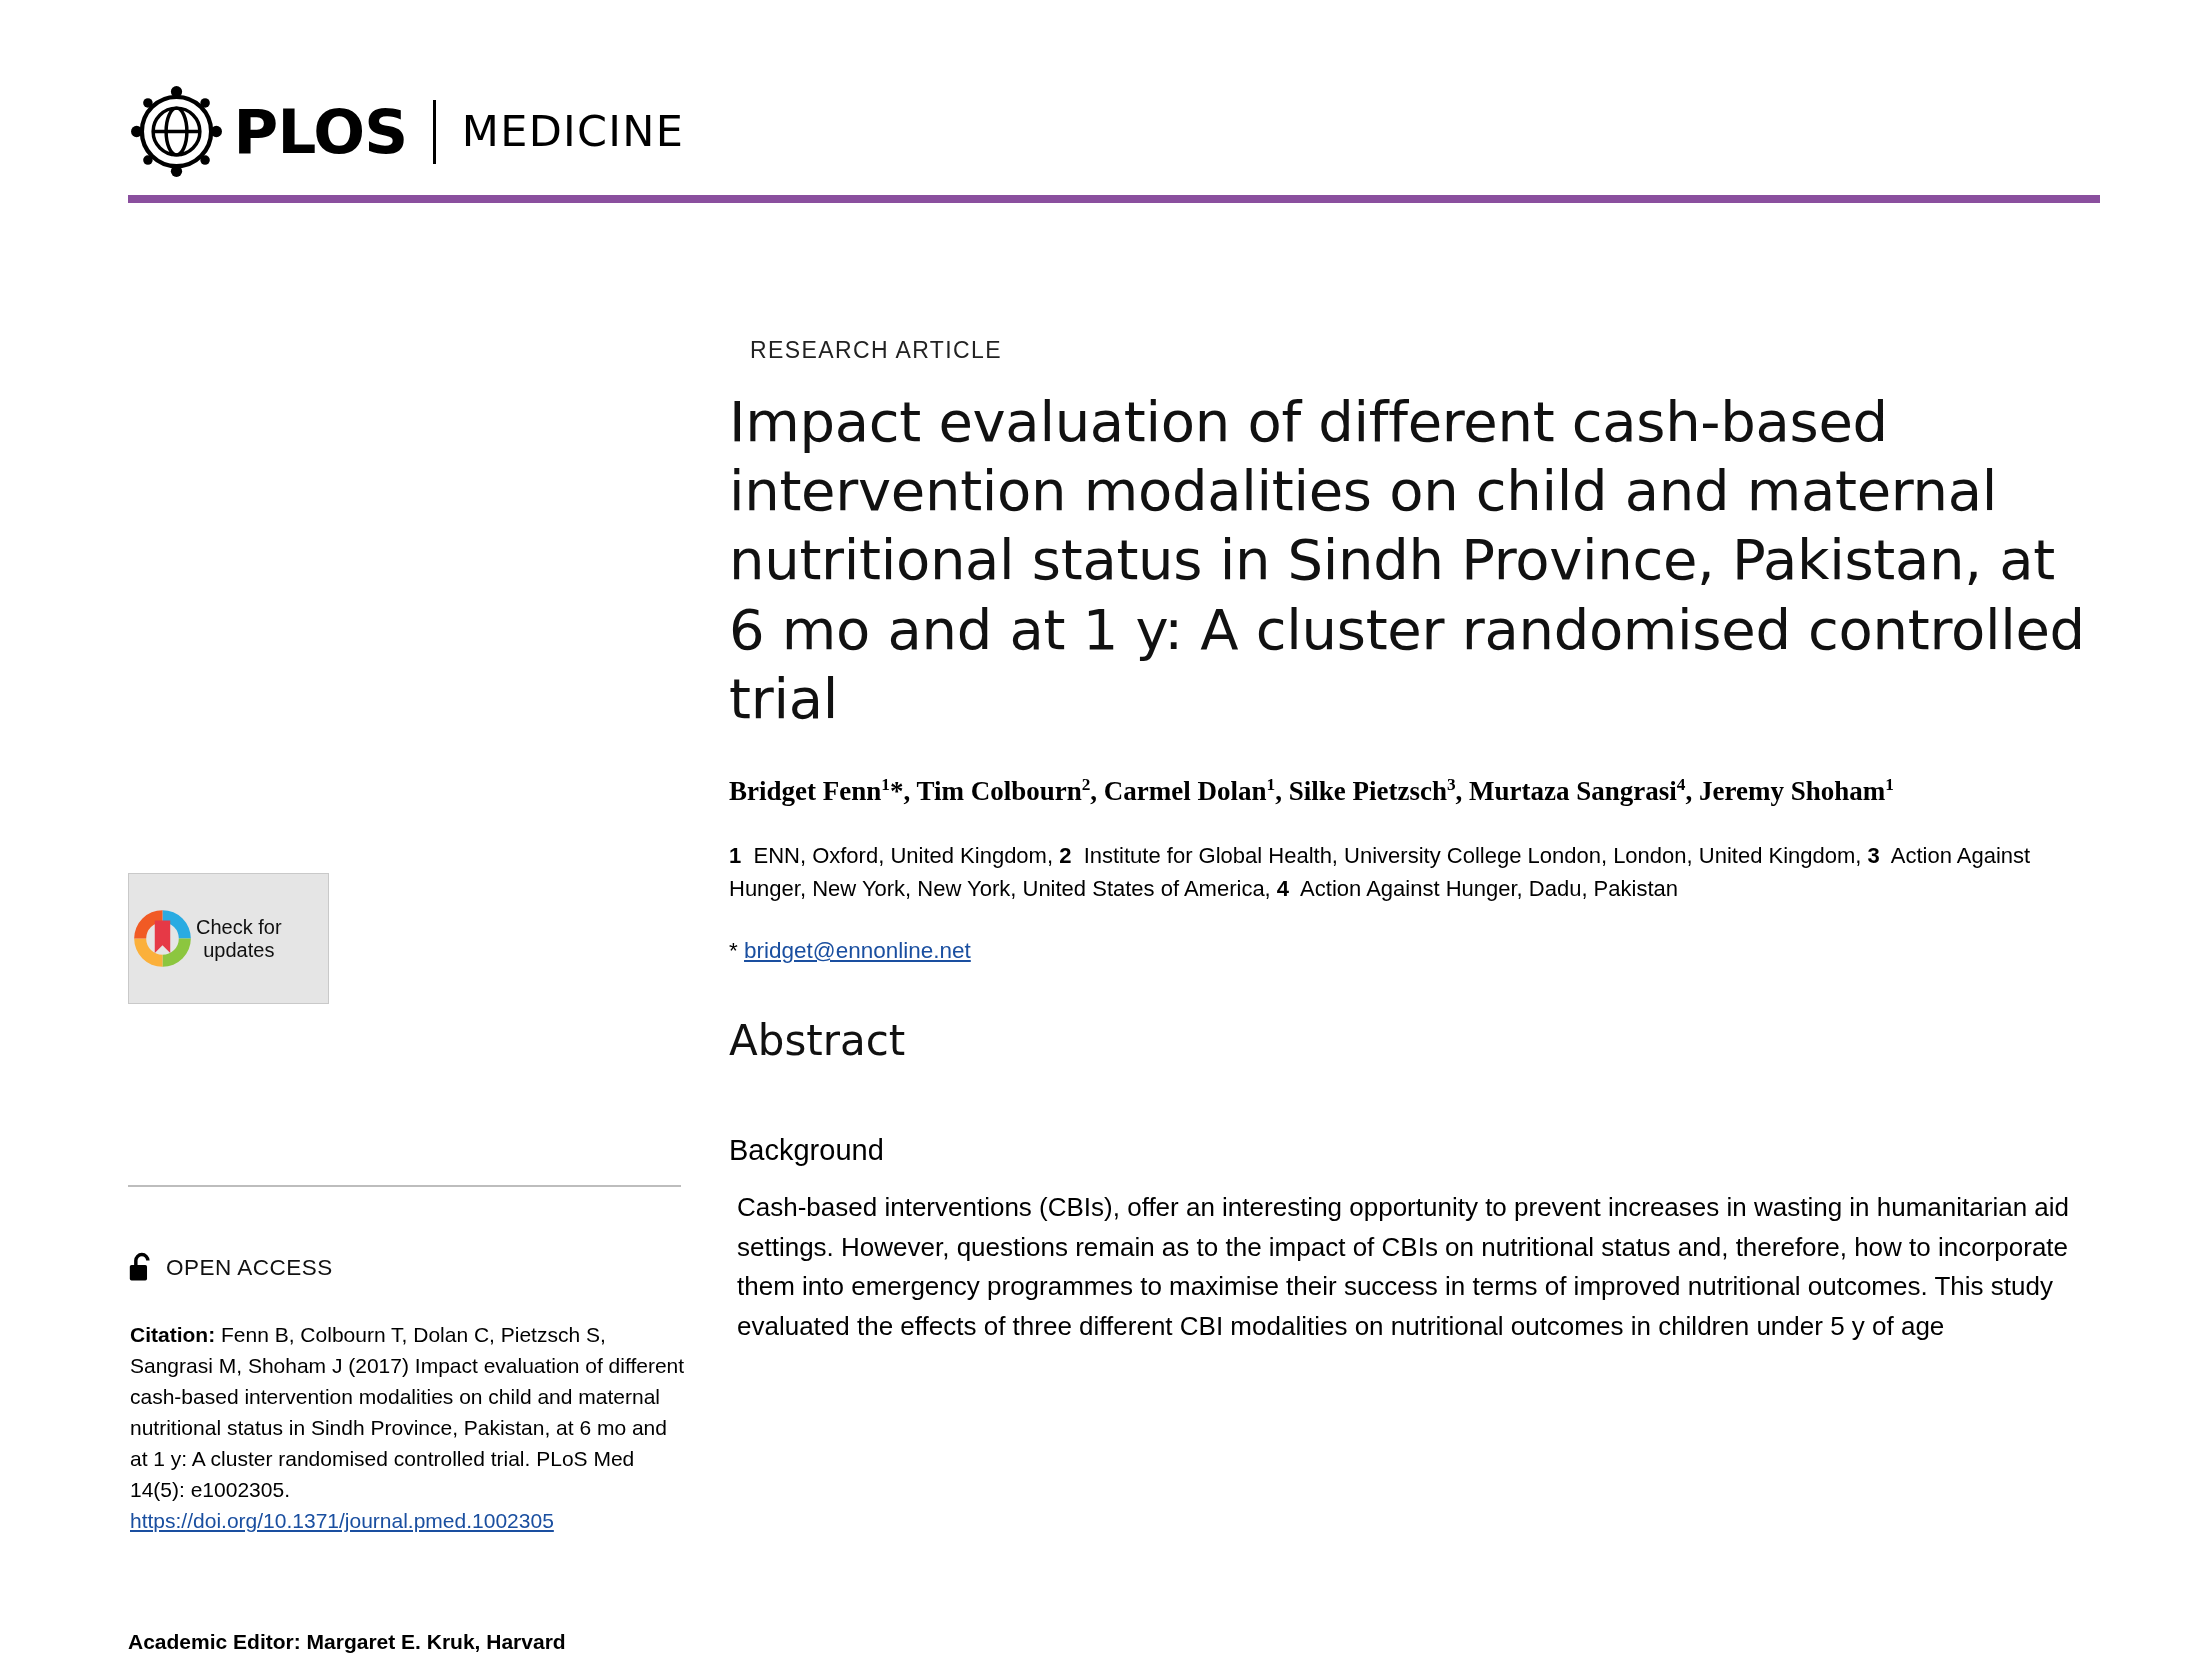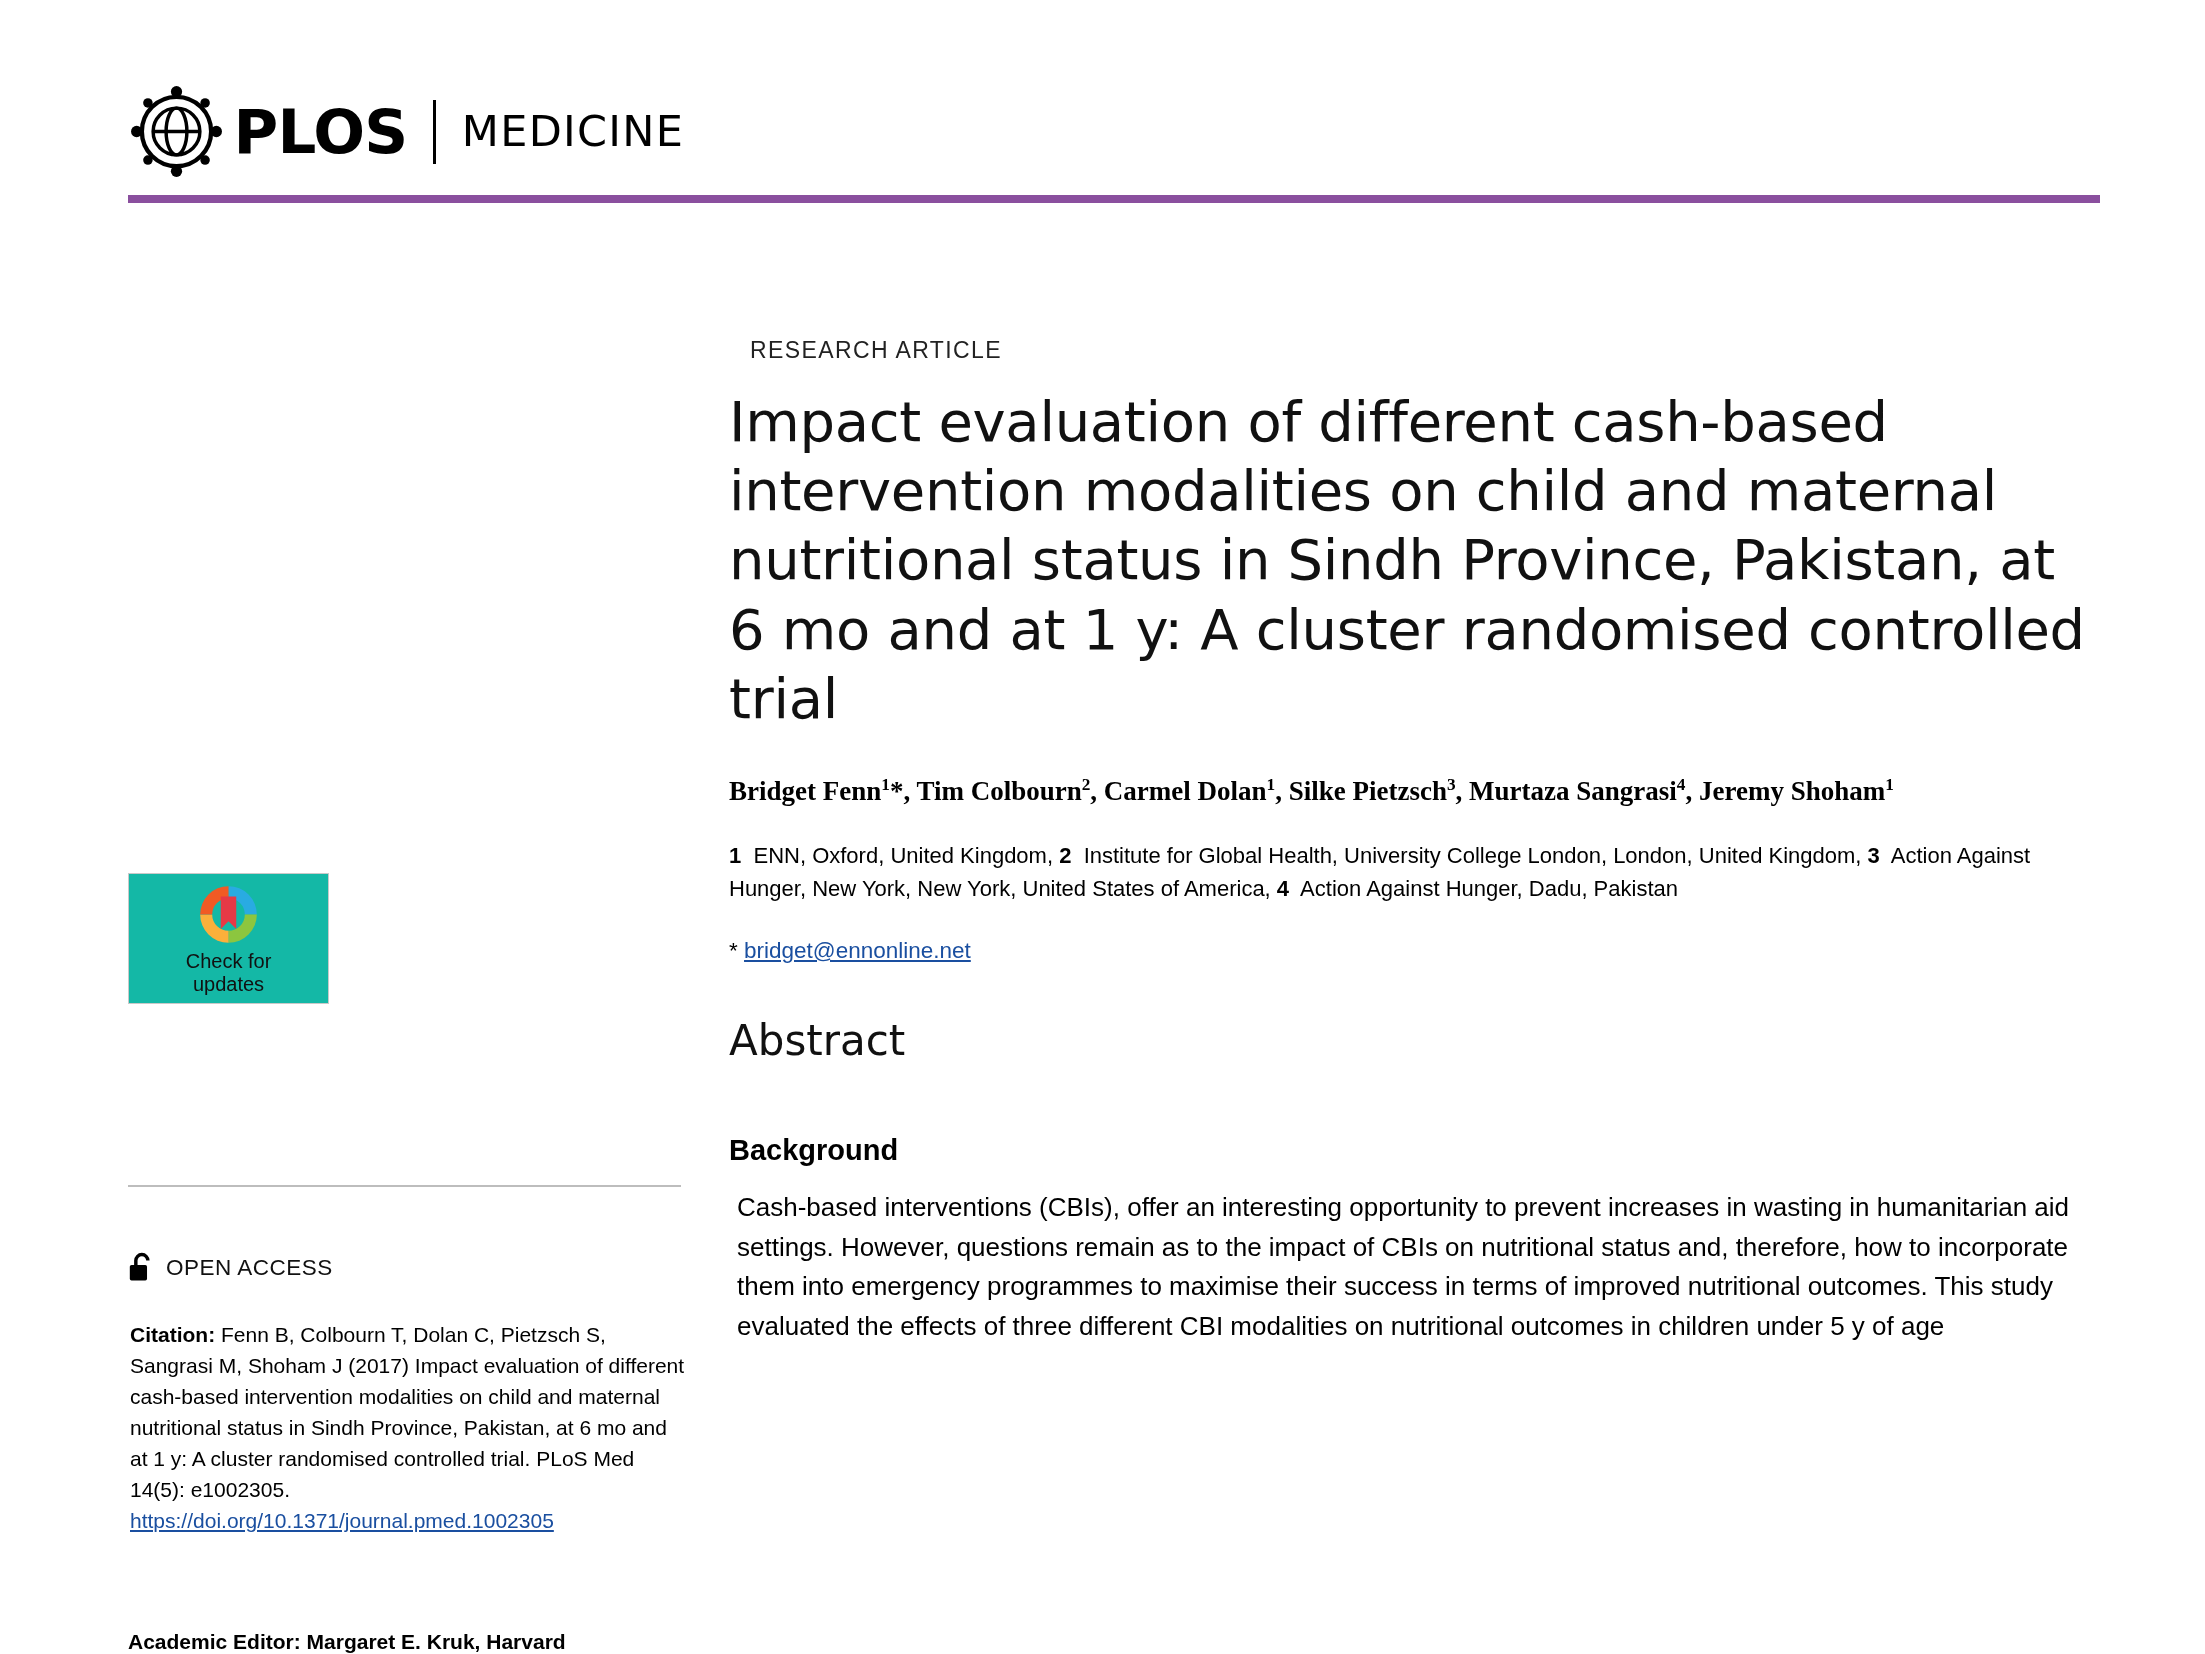--- a/index.html
+++ b/index.html
@@ -66,27 +66,26 @@
   .left-col {
     position: absolute;
     left: 128px;
     top: 873px;
     width: 558px;
   }
   .crossmark {
     width: 201px;
     height: 131px;
     border: 1.7px solid #c9c9c9;
-    background: #14b8a6;
+    background: #e5e5e5;
     box-sizing: border-box;
     display: flex;
-    flex-direction: column;
+    flex-direction: row;
     align-items: center;
     justify-content: flex-start;
-    padding-top: 7px;
   }
   .crossmark-ring { width: 67px; height: 67px; }
   .crossmark-text {
     font-family: "Liberation Sans", sans-serif;
     font-size: 20px;
     line-height: 1.18;
     text-align: center;
     color: #111;
     margin-top: 1.7px;
   }
@@ -194,21 +193,21 @@
   .abstract-heading {
     font-family: "DejaVu Sans", sans-serif;
     font-size: 42px;
     font-weight: normal;
     color: #111;
     margin: 0 0 69px 0;
   }
   .section-heading {
     font-family: "Liberation Sans", sans-serif;
     font-size: 29px;
-    font-weight: bold;
+    font-weight: normal;
     color: #000;
     margin: 0 0 21px 0;
   }
   .body-text {
     font-family: "Liberation Sans", sans-serif;
     font-size: 26px;
     line-height: 1.52;
     color: #000;
     margin: 8px;
   }

